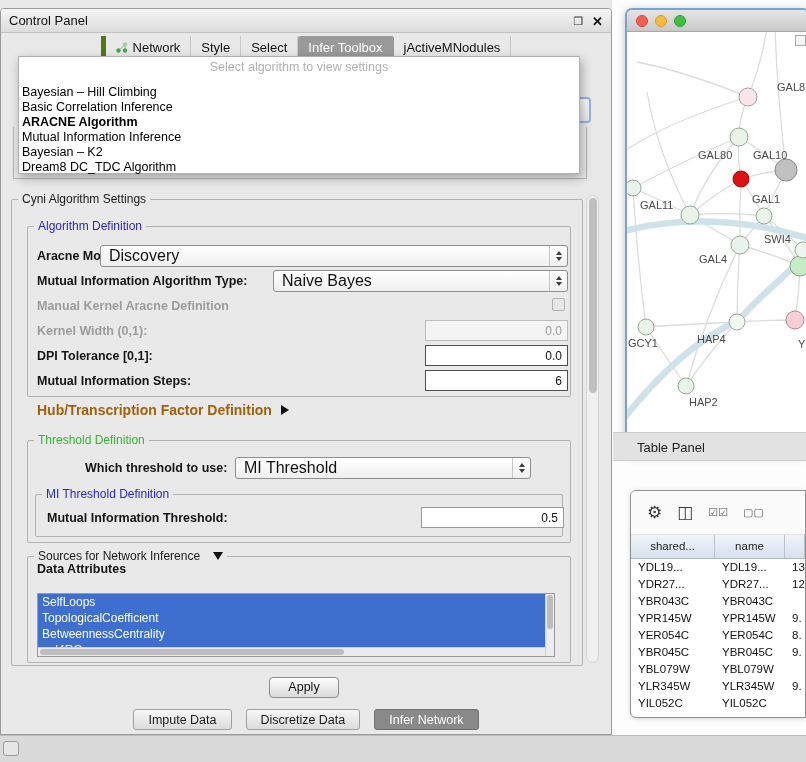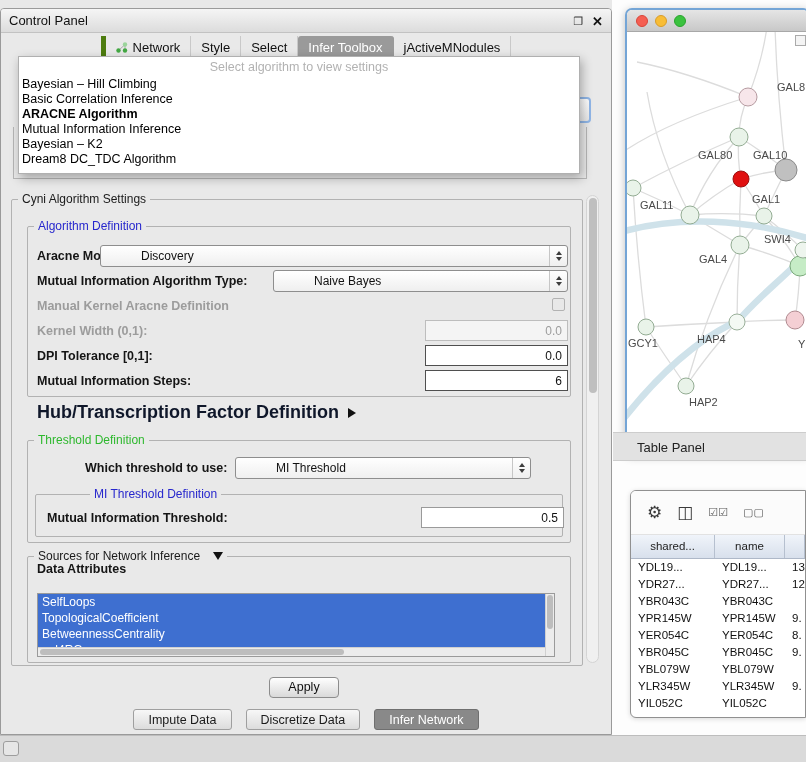--- a/index.html
+++ b/index.html
@@ -20,45 +20,45 @@
   .tab{height:22px;padding:0 10px;font-size:13px;color:#111;display:flex;align-items:center;gap:5px;border-right:1px solid #c9c9c9;white-space:nowrap;}
   .tab:first-child{border-left:5px solid #4d7c0f;}
   .tab.active{background:#9a9a9a;color:#fff;border-radius:3px 3px 0 0;border-color:#9a9a9a;}
   .tab-ico{display:inline-flex;}
 
   .algo-box{position:absolute;left:12px;top:118px;width:574px;height:52px;border:1px solid #b6b6b6;border-top:none;z-index:1;}
   .combo-fragment{position:absolute;left:550px;top:88px;width:40px;height:26px;border:2px solid #8fb5e6;border-radius:4px;background:linear-gradient(#fdfdfd,#e7e7e7);z-index:5;}
 
   .popup{position:absolute;left:17px;top:47px;width:562px;height:118px;background:#fff;border:1px solid #b0b0b0;box-shadow:2px 4px 10px rgba(0,0,0,.3);z-index:50;}
   .popup-header{height:20px;line-height:20px;text-align:center;color:#b2b2b2;font-size:12.5px;}
-  .popup-items{}
+  .popup-items{margin-top:8px;}
   .popup-item{height:15px;line-height:15px;font-size:12.5px;padding-left:3px;color:#000;white-space:nowrap;}
   .popup-item.bold{font-weight:bold;}
 
   .fs{position:absolute;border:1px solid #b2b2b2;border-radius:2px;background:transparent;}
   .fs legend{font-size:12px;padding:0 4px;margin-left:6px;color:#1a1a1a;white-space:nowrap;}
   legend.blue{color:#2727cd;}
   legend.green{color:#2eb82e;}
   .src-legend{display:flex;align-items:center;gap:13px;}
 
   .lbl{position:absolute;font-size:12.5px;font-weight:bold;color:#151515;white-space:nowrap;}
   .lbl.disabled{color:#9c9c9c;}
 
-  .combo{position:absolute;height:22px;background:linear-gradient(#ffffff,#efefef);border:1px solid #8e8e8e;border-radius:3px;display:flex;align-items:center;font-size:12px;color:#111;padding-left:32px;}
+  .combo{position:absolute;height:22px;background:linear-gradient(#ffffff,#efefef);border:1px solid #8e8e8e;border-radius:3px;display:flex;align-items:center;font-size:16px;color:#111;}
   .combo .val{flex:1;padding-left:8px;white-space:nowrap;overflow:hidden;}
   .combo .arrows{width:18px;height:100%;display:flex;flex-direction:column;align-items:center;justify-content:center;gap:2px;border-left:1px solid #c6c6c6;}
   .tri-up{width:0;height:0;border-left:3.5px solid transparent;border-right:3.5px solid transparent;border-bottom:4px solid #3d3d3d;}
   .tri-dn-s{width:0;height:0;border-left:3.5px solid transparent;border-right:3.5px solid transparent;border-top:4px solid #3d3d3d;}
 
   .checkbox{position:absolute;width:13px;height:13px;background:#e8e8e8;border:1px solid #b2b2b2;border-radius:2px;}
   .field{position:absolute;height:21px;border:1px solid #4f4f4f;background:#fff;font-size:12px;text-align:right;padding-right:5px;font-family:"Liberation Sans",sans-serif;color:#111;}
   .field.dim{border-color:#bdbdbd;background:#f4f4f4;color:#9c9c9c;}
   .field.soft{border-color:#9a9a9a;}
 
-  .hub-row{position:absolute;display:flex;align-items:center;gap:9px;font-size:18px;font-weight:bold;color:#0f172a;}
+  .hub-row{position:absolute;display:flex;align-items:center;gap:9px;font-size:14px;font-weight:bold;color:#a16207;}
   .tri-right{width:0;height:0;border-top:5.5px solid transparent;border-bottom:5.5px solid transparent;border-left:8px solid #111;}
   .tri-down{width:0;height:0;border-left:5.5px solid transparent;border-right:5.5px solid transparent;border-top:8px solid #111;}
 
   .listbox{position:absolute;left:36px;top:584px;width:518px;height:64px;background:#84cc16;border:1px solid #9a9a9a;overflow:hidden;}
   .list-item{height:16px;line-height:16px;font-size:12px;padding-left:4px;background:#3e6fd0;color:#fff;width:calc(100% - 9px);white-space:nowrap;}
   .list-vscroll{position:absolute;right:0;top:0;width:9px;height:100%;background:#ececec;border-left:1px solid #d0d0d0;}
   .list-vthumb{position:absolute;top:1px;left:1px;width:6px;height:34px;background:#bdbdbd;border-radius:3px;}
   .list-hscroll{position:absolute;left:0;bottom:0;height:9px;width:calc(100% - 9px);background:#ececec;border-top:1px solid #d0d0d0;}
   .list-hthumb{position:absolute;left:2px;top:1px;height:6px;width:60%;background:#bdbdbd;border-radius:3px;}
 
@@ -202,21 +202,21 @@
 
   <span class="lbl" style="left:84px;top:452px;">Which threshold to use:</span>
   <div class="combo" style="left:234px;top:448px;width:296px;">
     <span class="val">MI Threshold</span>
     <span class="arrows">
         <i class="tri-up"></i>
         <i class="tri-dn-s"></i>
       </span>
   </div>
 
-  <fieldset class="fs" style="left:34px;top:478px;width:528px;height:50px;padding-left:48px;">
+  <fieldset class="fs" style="left:34px;top:478px;width:528px;height:50px;">
     <legend class="blue">MI Threshold Definition</legend>
   </fieldset>
 
   <span class="lbl" style="left:46px;top:502px;">Mutual Information Threshold:</span>
   <input class="field soft" style="left: 420px; top: 498px; width: 143px;" value="0.5">
 
   <fieldset class="fs" style="left:26px;top:540px;width:544px;height:114px;">
     <legend class="src-legend">
       <span>Sources for Network Inference</span>
       <span class="tri-down"></span>

